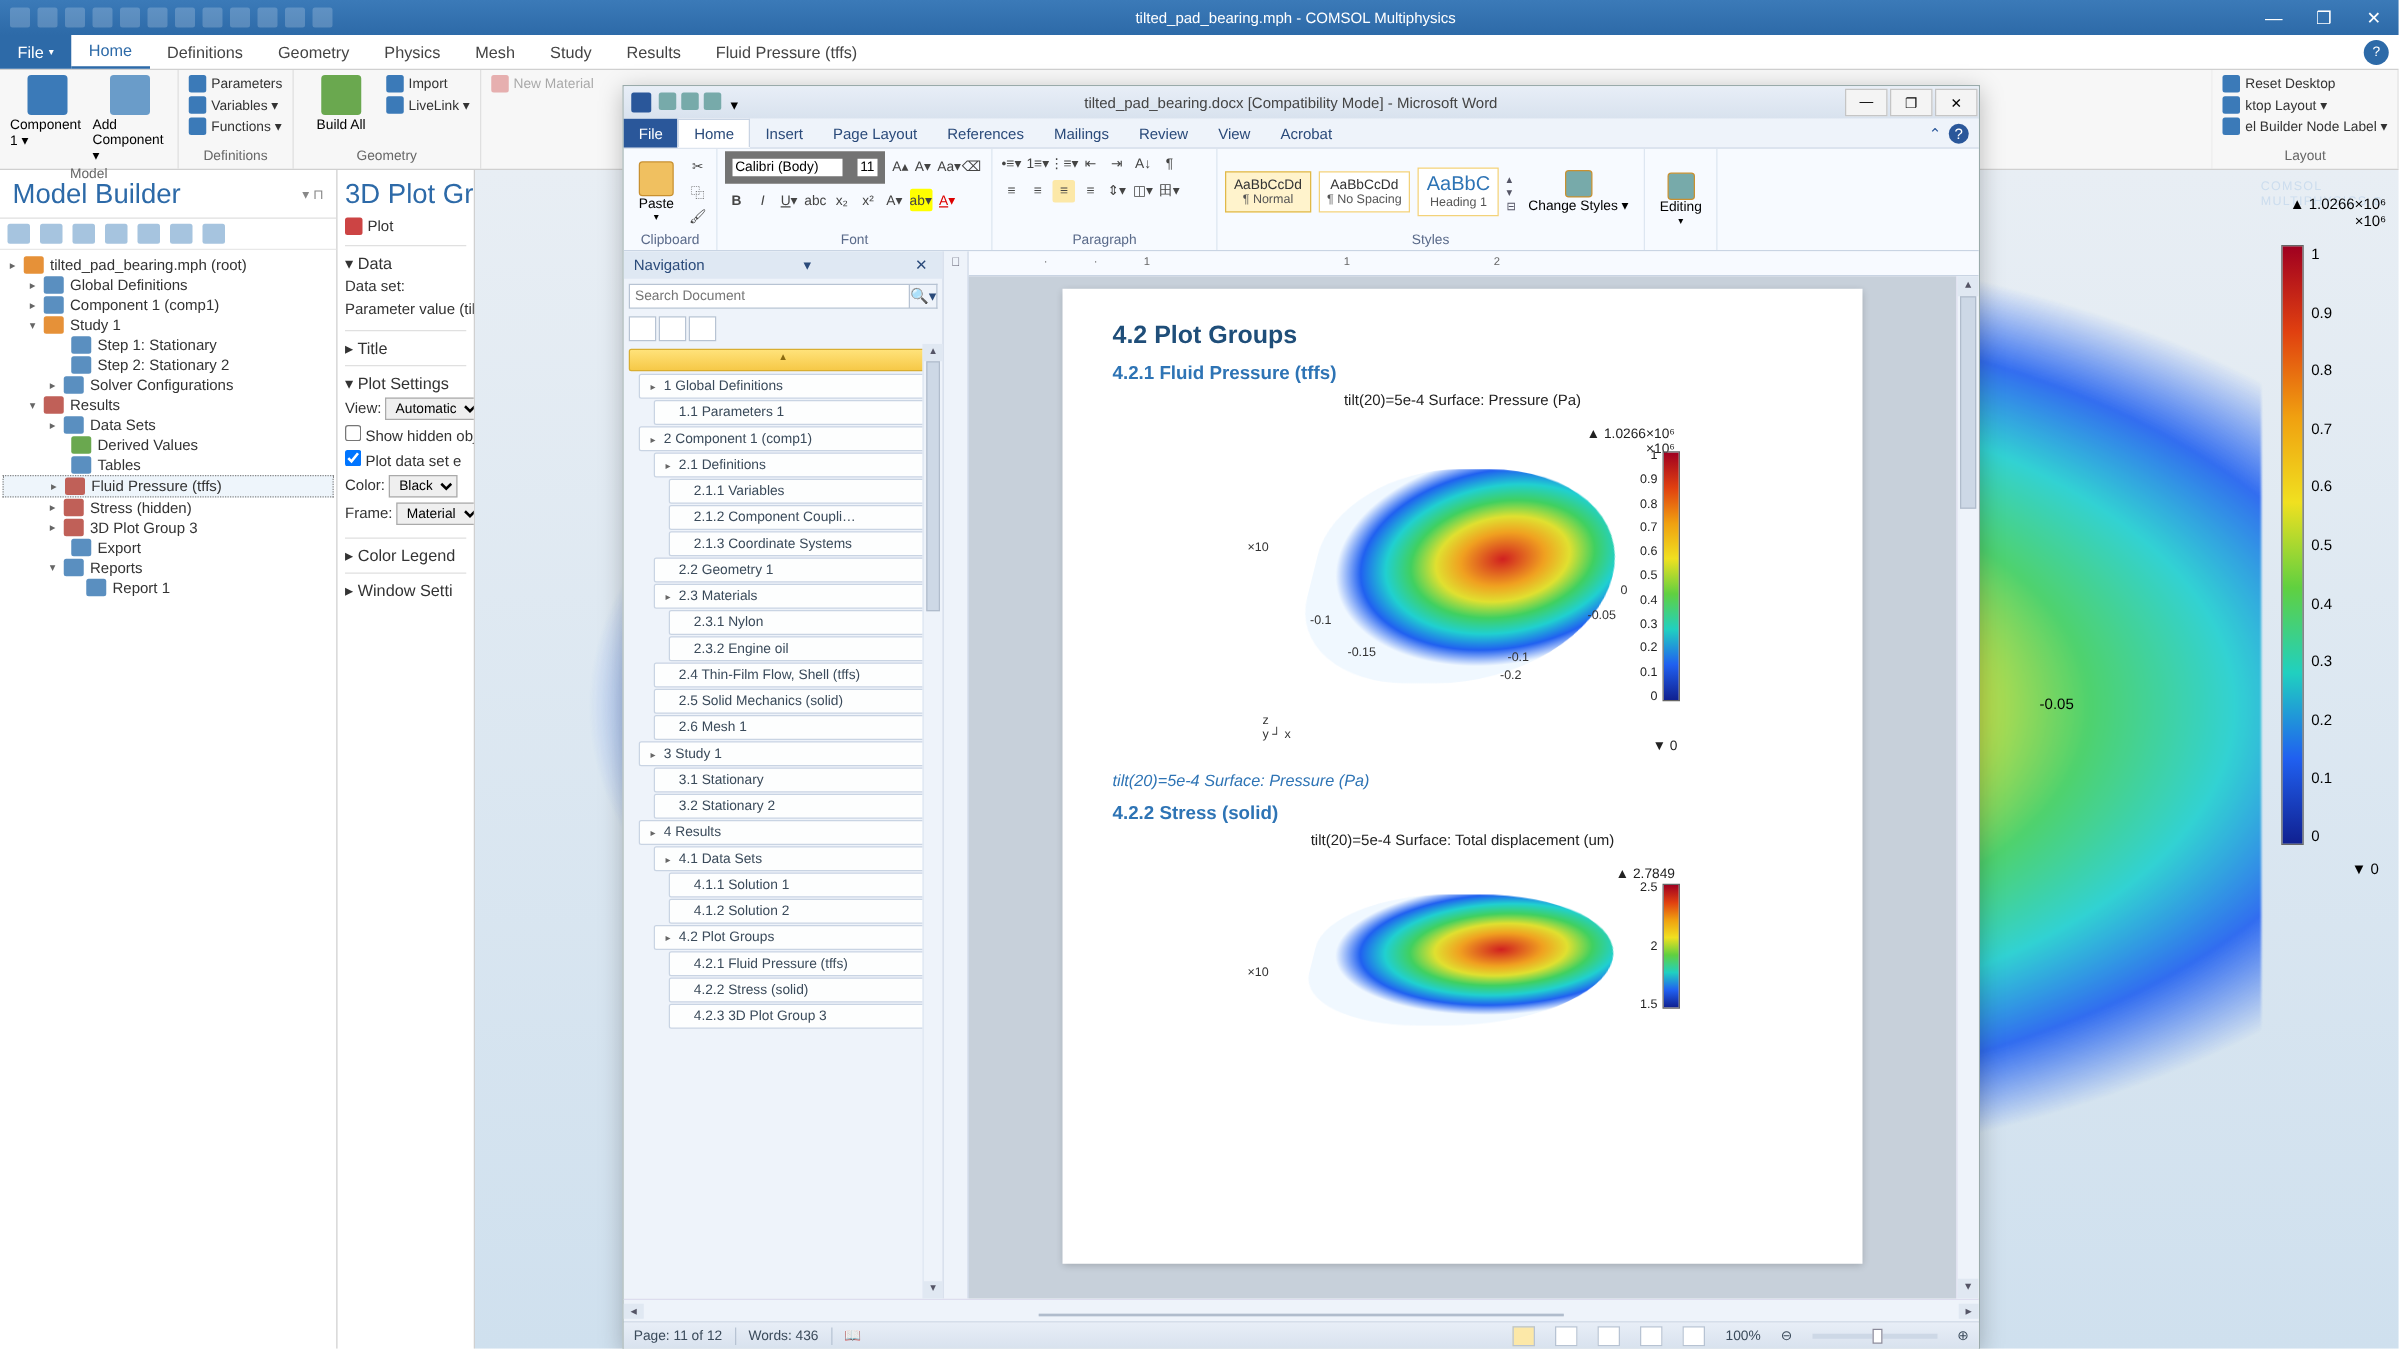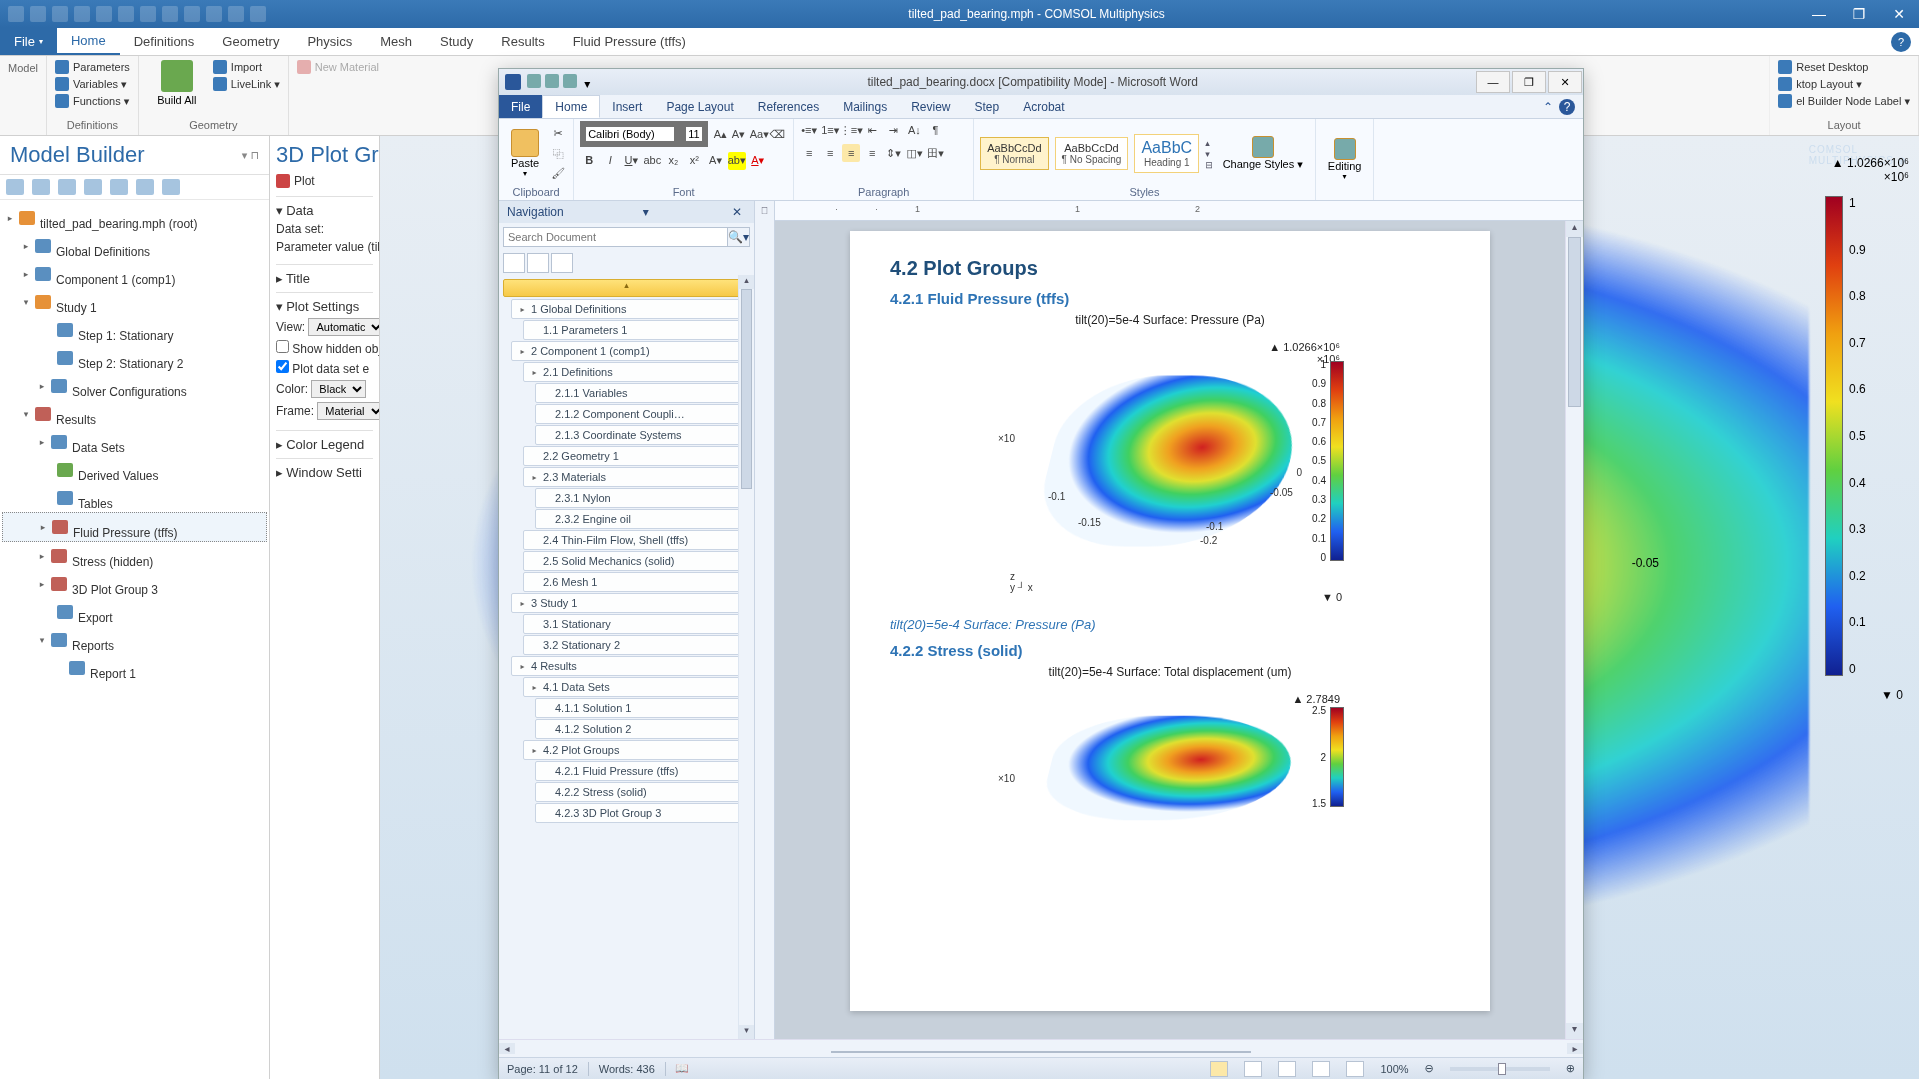--- a/index.html
+++ b/index.html
@@ -39,21 +39,21 @@
 .panel-header .ctrls { margin-left:auto; font-size:11px; color:#888; }
 .mb-toolbar { padding:4px 6px; display:flex; gap:8px; border-bottom:1px solid #e8e8e8; }
 .mb-toolbar span { width:18px; height:16px; background:#6a9cc9; border-radius:2px; opacity:.6; }
 
 .tree { padding:4px 2px; font-size:12px; color:#333; overflow:auto; flex:1; }
 .tn { display:flex; align-items:center; padding:1px 0; cursor:pointer; white-space:nowrap; }
 .tn.sel { background:#eef5fb; border:1px dotted #888; }
 .tw { width:12px; text-align:center; color:#666; font-size:9px; }
 .tic { width:16px; height:14px; margin:0 3px; background:#5a8fc0; border-radius:2px; display:inline-block; }
 .tic.r { background:#c06058; } .tic.g { background:#6aa84f; } .tic.o { background:#e69138; }
-.tn .lbl { padding-left:2px;margin-top:12px; }
+.tn .lbl { padding-left:2px; }
 
 
 .props { width:110px; border-right:1px solid #d0d0d0; padding:6px; font-size:12px; color:#333; overflow:hidden; }
 .props h1 { color:#2d6aa8; font-size:22px; font-weight:400; margin-bottom:6px; white-space:nowrap; }
 .props .plotbtn { color:#333; display:flex; align-items:center; gap:4px; margin-bottom:8px; }
 .props .plotbtn::before { content:""; width:14px; height:14px; background:#c44; border-radius:2px; }
 .sect { border-top:1px solid #e0e0e0; padding:6px 0; }
 .sect-h { color:#333; font-size:13px; margin-bottom:4px; white-space:nowrap; }
 .sect label { display:block; margin:4px 0; white-space:nowrap; }
 .props select,.props input[type=text]{ font-size:11px; border:1px solid #aaa; padding:1px 3px; }
@@ -183,20 +183,32 @@
   <div class="tab">Physics</div>
   <div class="tab">Mesh</div>
   <div class="tab">Study</div>
   <div class="tab">Results</div>
   <div class="tab">Fluid Pressure (tffs)</div>
   <div class="comsol-help">?</div>
 </div>
 
 <div class="comsol-ribbon">
   <div class="rib-group">
+    <div class="rib-group-body">
+      <div class="rib-big">
+          <div class="ic"></div>
+          <span>Component
+1 ▾</span>
+        </div>
+      <div class="rib-big">
+          <div class="ic" style="background:#6a9cc9"></div>
+          <span>Add
+Component ▾</span>
+        </div>
+    </div>
     <div class="rib-group-label">Model</div>
   </div>
   <div class="rib-group">
     <div class="rib-group-body">
       <div class="rib-small-col">
         <div class="rib-small">
             <span class="ic"></span>
             <span>Parameters</span>
           </div>
         <div class="rib-small">
@@ -420,21 +432,21 @@
     </div>
   </div>
   <div class="w-tabs">
     <div class="wtab file">File</div>
     <div class="wtab active">Home</div>
     <div class="wtab">Insert</div>
     <div class="wtab">Page Layout</div>
     <div class="wtab">References</div>
     <div class="wtab">Mailings</div>
     <div class="wtab">Review</div>
-    <div class="wtab">Step</div>
+    <div class="wtab">View</div>
     <div class="wtab">Acrobat</div>
     <div class="right">
         <span>⌃</span>
         <span style="background:#2a579a;color:#fff;border-radius:50%;width:16px;height:16px;display:inline-flex;align-items:center;justify-content:center">?</span>
       </div>
   </div>
   <div class="w-ribbon">
     <div class="grp">
       <div class="grp-body">
         <div class="pastebtn">

